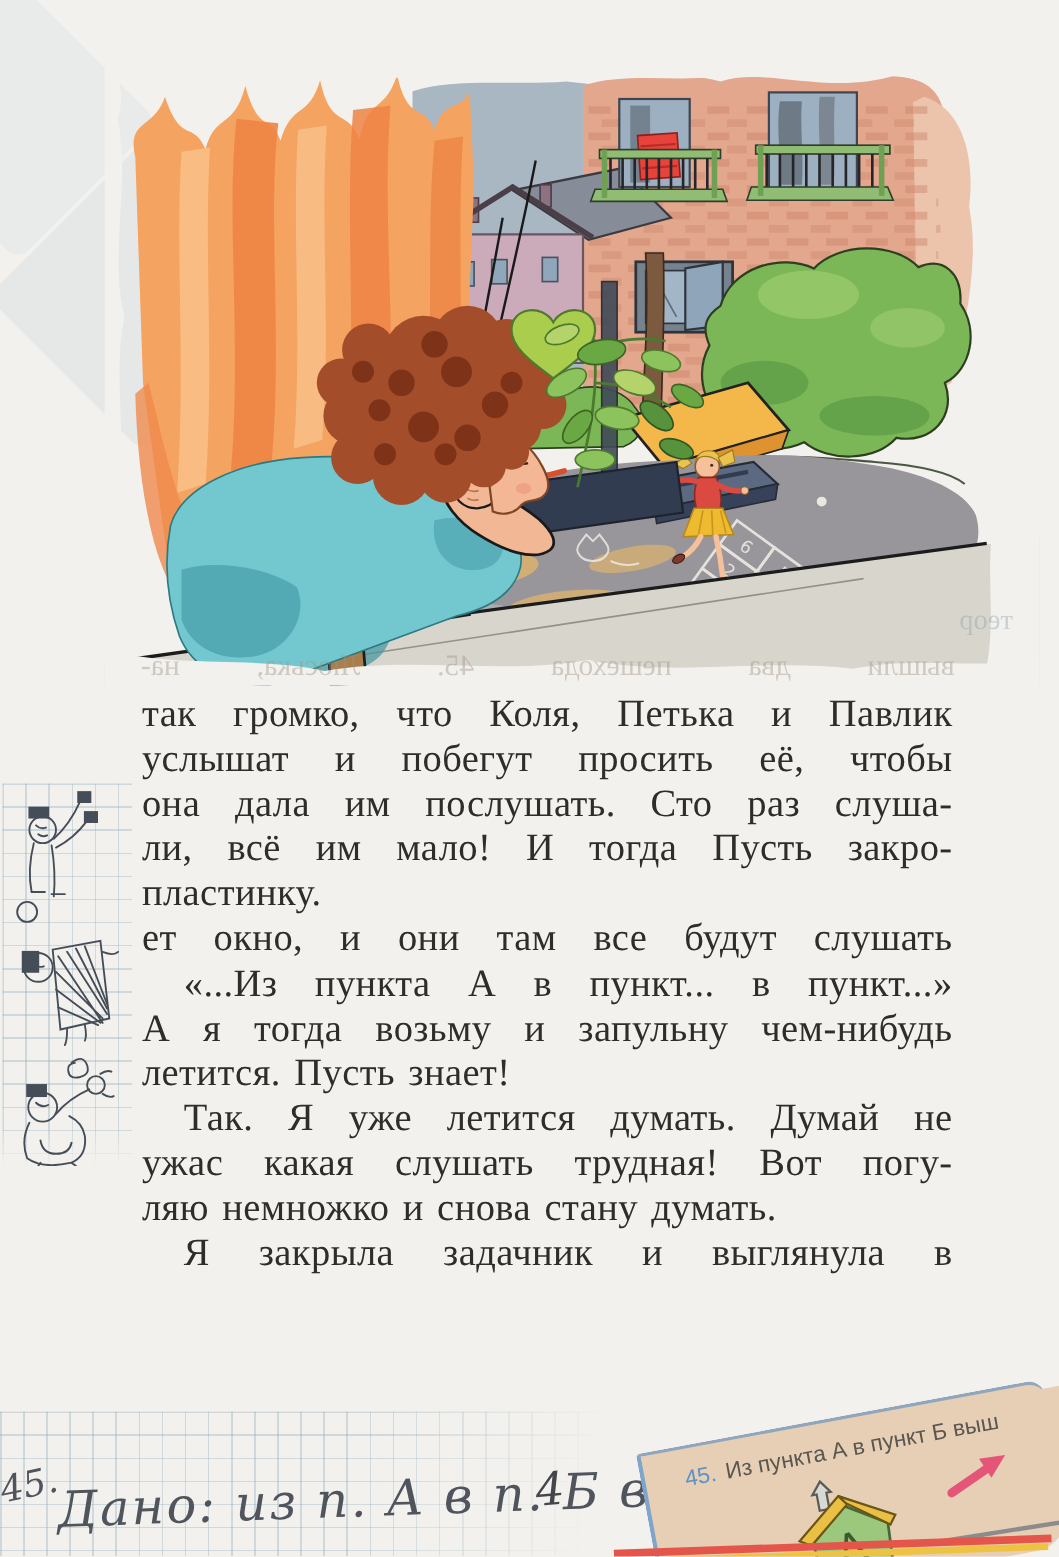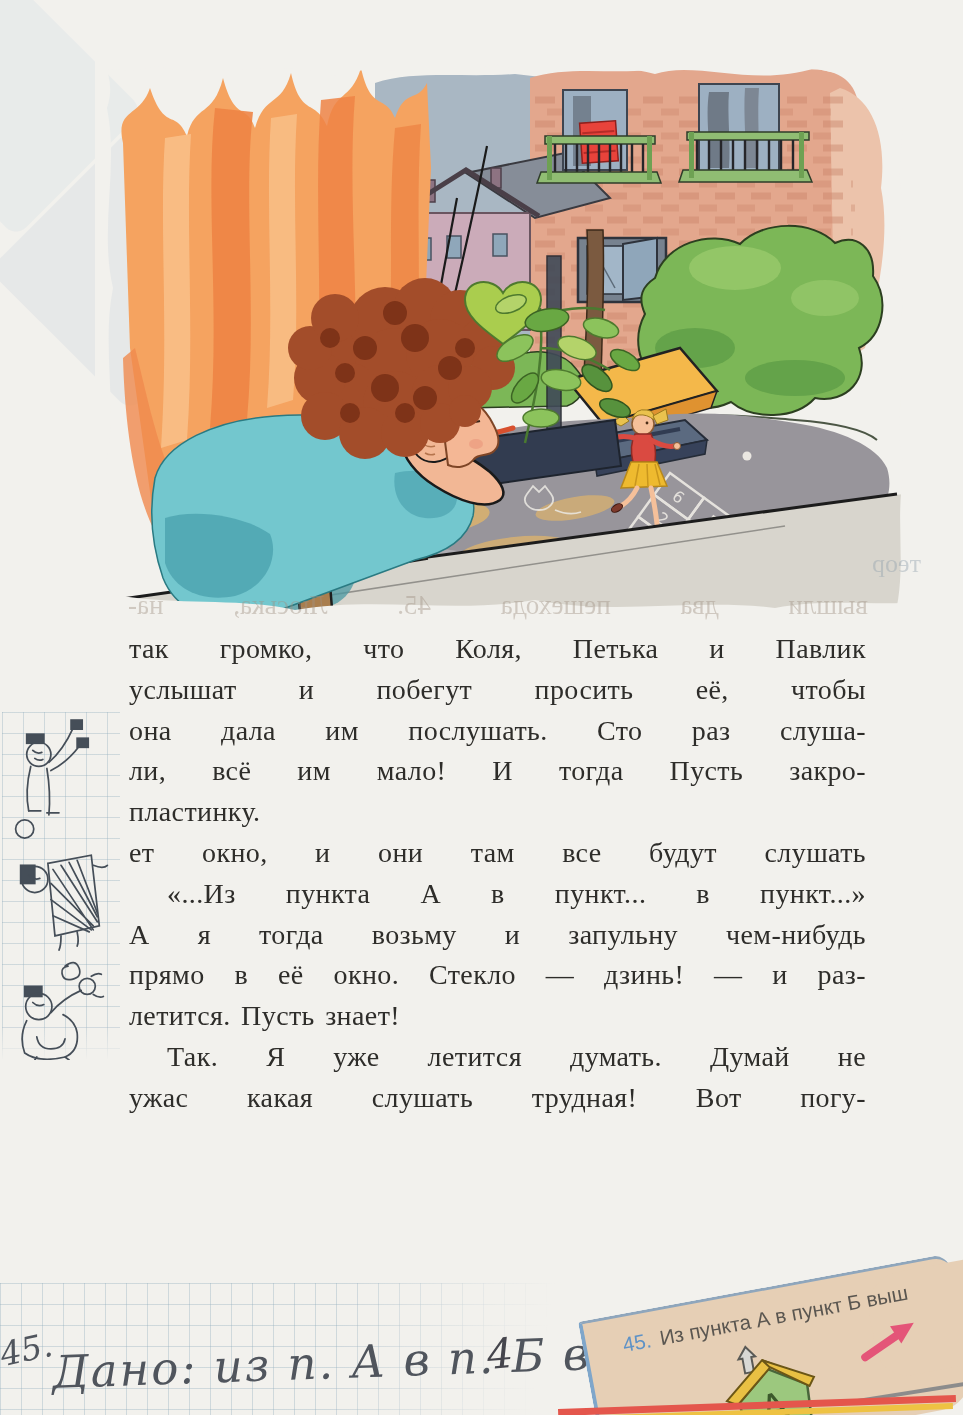--- a/index.html
+++ b/index.html
@@ -21,21 +21,21 @@
          transform:scaleX(-1);font-family:"Liberation Serif",serif;}
   .ghost-line{left:128px;top:590px;width:740px;font-size:27px;
               text-align:justify;text-align-last:justify;word-spacing:6px;}
   .ghost-frag{left:872px;top:549px;font-size:26px;color:#93a2ae;}
 
   
   .illus{position:absolute;left:95px;top:48px;width:850px;height:575px;}
 
   
   .story{position:absolute;left:129px;top:629px;width:737px;color:#2e2d2a;
-         font-size:28px;letter-spacing:.4px;}
+         font-size:35px;letter-spacing:.4px;}
   .line{height:40.8px;line-height:40.8px;text-align:justify;text-align-last:justify;
         word-spacing:3px;white-space:normal;overflow:visible;}
   .line.pl{text-align-last:left;}
   .line.ind{text-indent:38px;}
 
   
   .gridpaper{
     background:
       repeating-linear-gradient(to right, rgba(140,168,186,.34) 0 1.4px, transparent 1.4px 21px),
       repeating-linear-gradient(to bottom, rgba(140,168,186,.34) 0 1.4px, transparent 1.4px 21px);
@@ -366,24 +366,25 @@
 
   <div class="story">
     <div class="line">так громко, что Коля, Петька и Павлик</div>
     <div class="line">услышат и побегут просить её, чтобы</div>
     <div class="line">она дала им послушать. Сто раз слуша-</div>
     <div class="line">ли, всё им мало! И тогда Пусть закро-</div>
     <div class="line pl">пластинку.</div>
     <div class="line">ет окно, и они там все будут слушать</div>
     <div class="line ind">«...Из пункта А в пункт... в пункт...»</div>
     <div class="line">А я тогда возьму и запульну чем-нибудь</div>
-    <div class="line">прямо в её окно. Стекло — дзинь! — и раз-</div>
     <div class="line pl">летится. Пусть знает!</div>
     <div class="line ind">Так. Я уже летится думать. Думай не</div>
     <div class="line">ужас какая слушать трудная! Вот погу-</div>
+    <div class="line pl">ляю немножко и снова стану думать.</div>
+    <div class="line ind">Я закрыла задачник и выглянула в</div>
   </div>
 
   <div class="gridpaper grid-margin"></div>
   <svg class="doodle-svg" viewBox="0 0 116 345">
     <g stroke="#454e58" stroke-width="1.7" fill="none" stroke-linecap="round">
 
       <rect x="24" y="22" width="17" height="9" fill="#454e58"></rect>
       <circle cx="36" cy="42" r="12"></circle>
       <path d="M30,38 q4,4 9,2 M32,46 q4,3 8,1"></path>
       <path d="M46,50 q14,-12 24,-34 M48,58 q16,-8 28,-24"></path>

